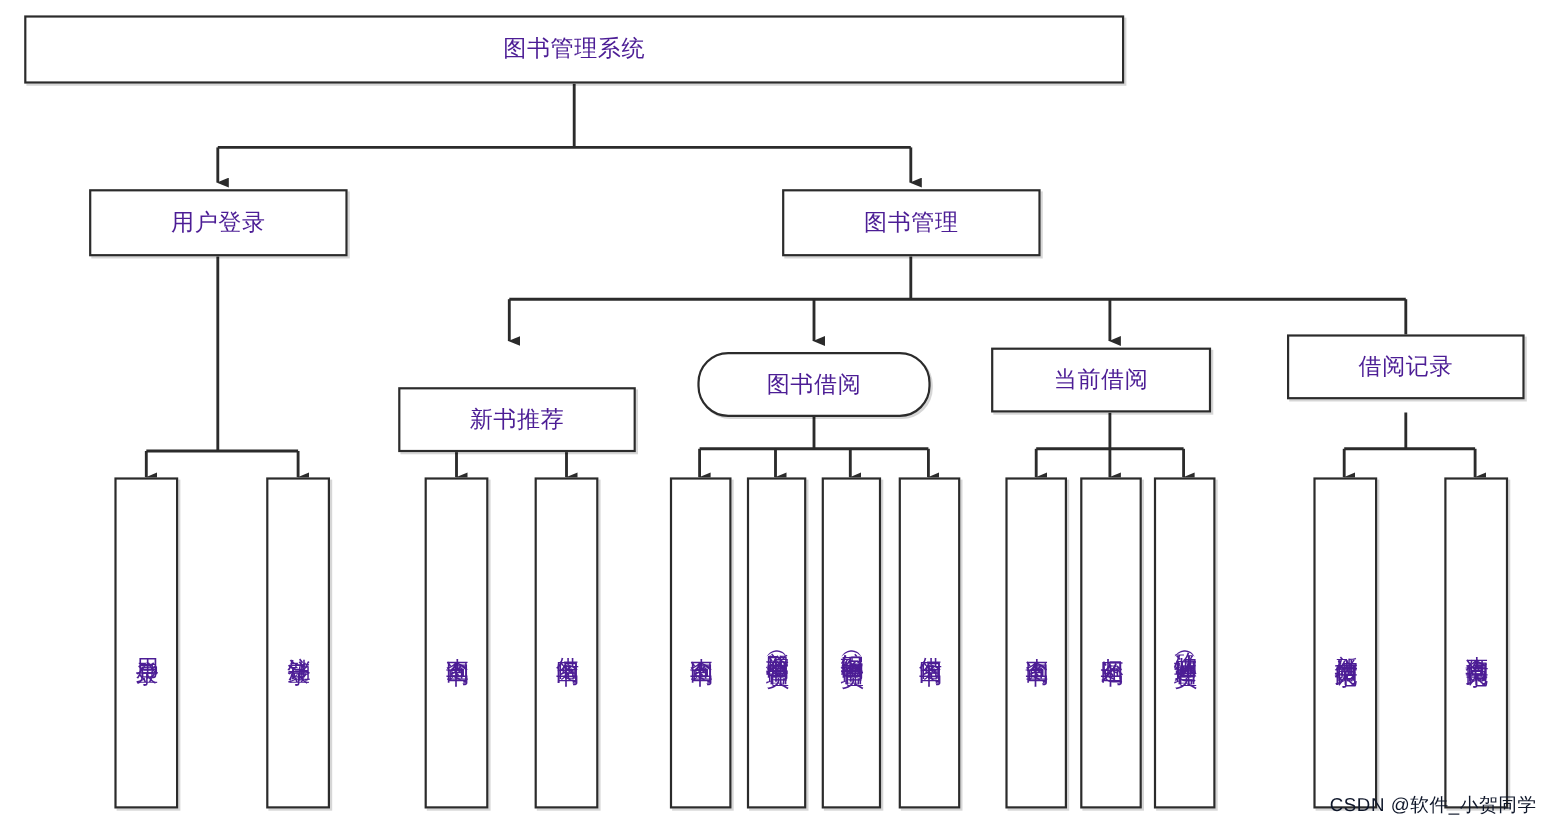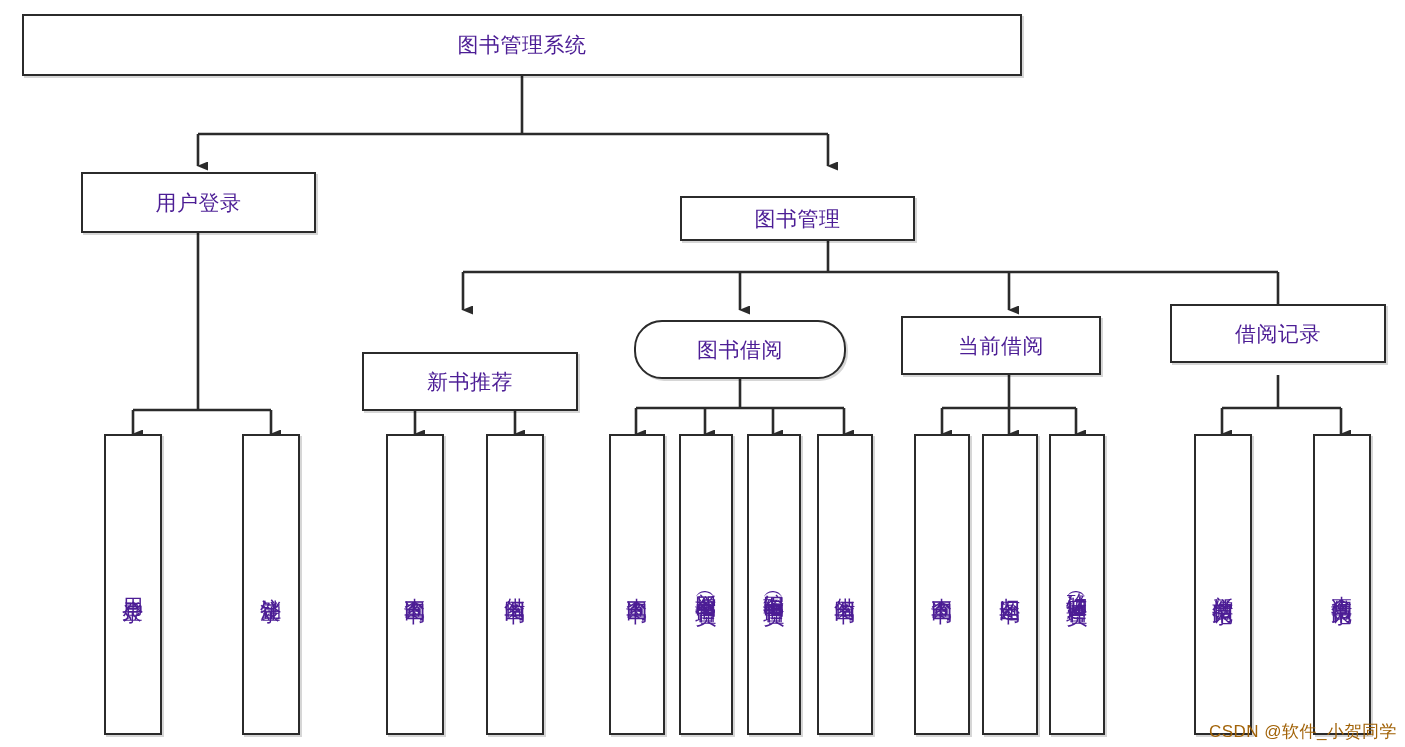--- a/index.html
+++ b/index.html
@@ -53,21 +53,21 @@
   }
   .node.vert > span {
     writing-mode: vertical-rl;
     text-orientation: upright;
   }
   .watermark {
     position: absolute;
     right: 8px;
     bottom: 4px;
     font-size: 17px;
-    color: #a16207;
+    color: #0f172a;
     letter-spacing: 0.5px;
     white-space: nowrap;
   }
 </style>
 </head>
 <body>
 
 <div id="canvas">
 
   <svg class="wires" viewBox="0 0 1405 747">
@@ -120,21 +120,21 @@
     </g>
   </svg>
 
   <div class="node horiz" style="left:22px; top:14px; width:1000px; height:62px;">
     <span>图书管理系统</span>
   </div>
 
   <div class="node horiz" style="left:81px; top:172px; width:235px; height:61px;">
     <span>用户登录</span>
   </div>
-  <div class="node horiz" style="left:680px; top:172px; width:235px; height:45px;margin-top:24px;">
+  <div class="node horiz" style="left:711px; top:172px; width:235px; height:61px;">
     <span>图书管理</span>
   </div>
 
   <div class="node horiz" style="left:362px; top:316px; width:216px; height:59px;margin-top:36px;">
     <span>新书推荐</span>
   </div>
   <div class="node horiz" style="left:634px; top:320px; width:212px; height:59px;border-radius:28px;">
     <span>图书借阅</span>
   </div>
   <div class="node horiz" style="left:901px; top:316px; width:200px; height:59px;">

